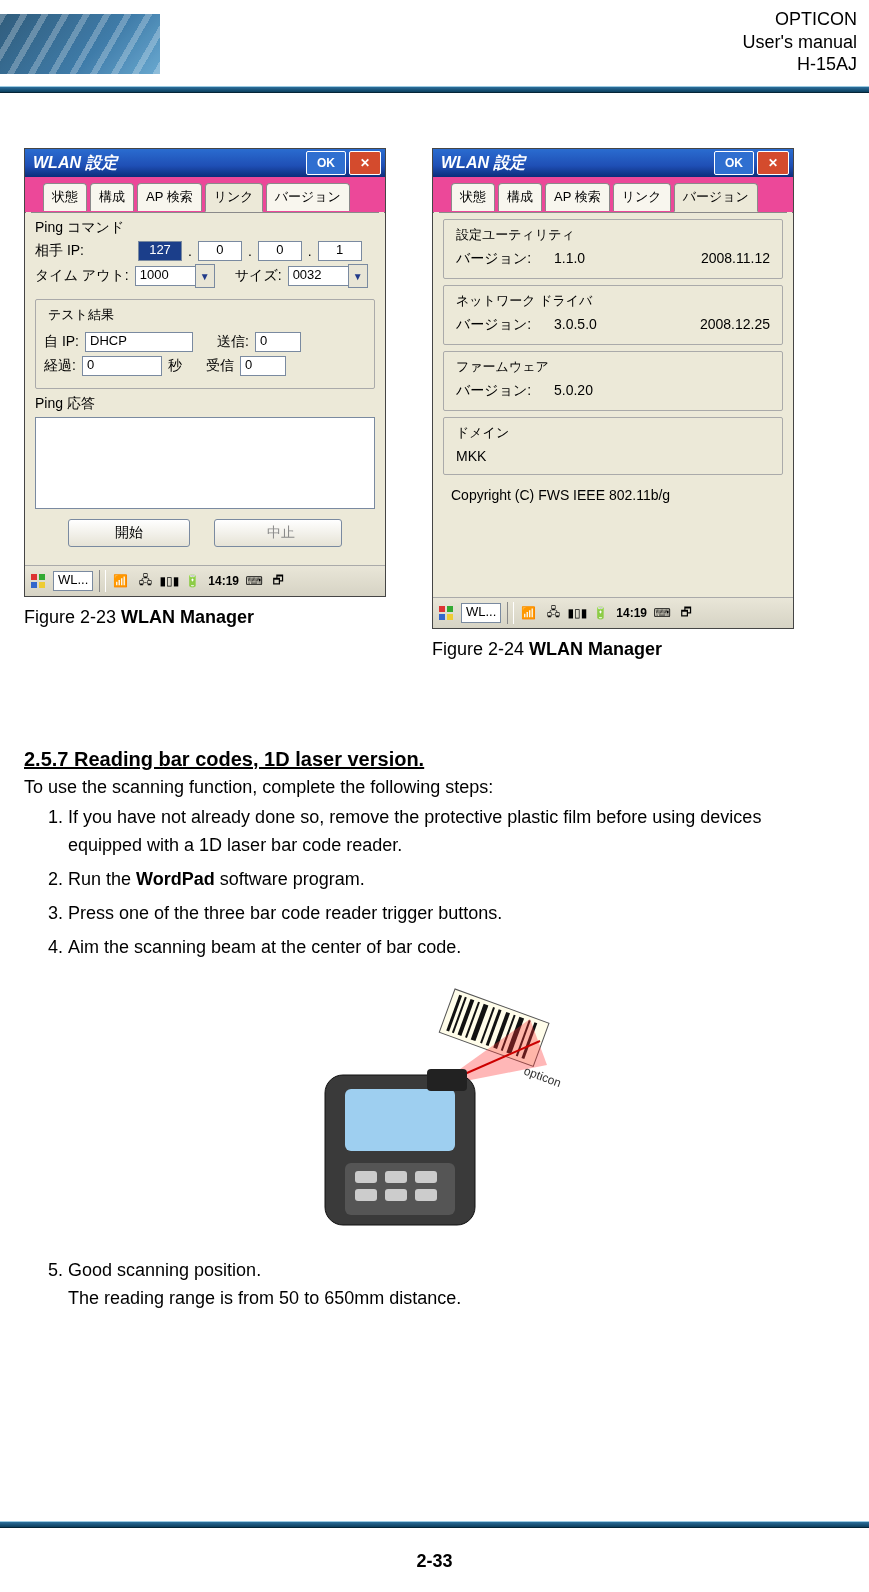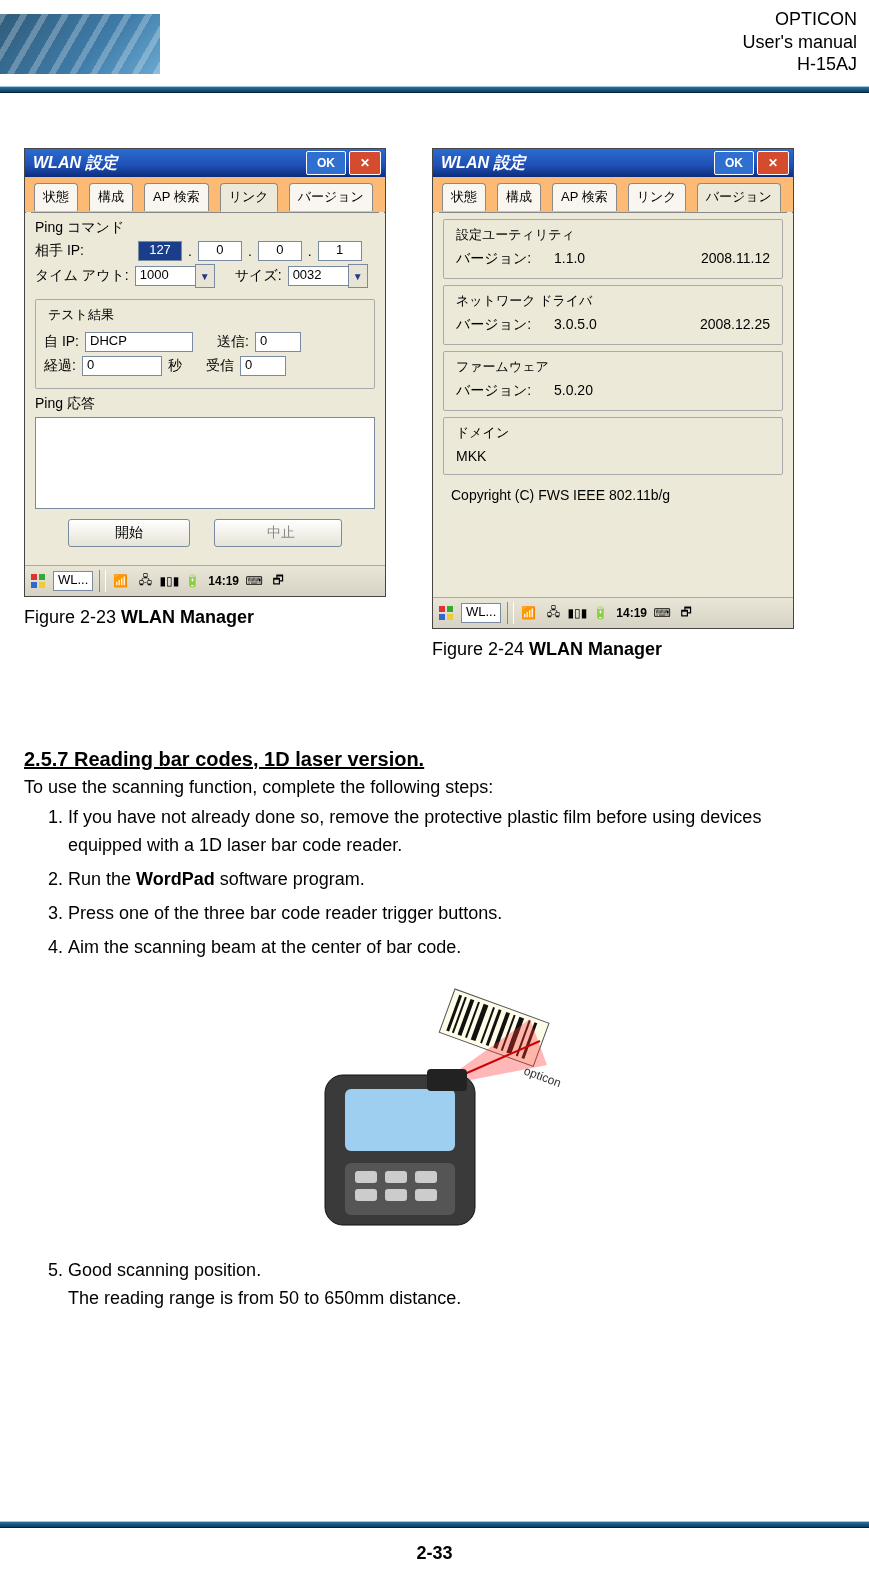--- a/index.html
+++ b/index.html
@@ -84,23 +84,23 @@
     border-radius: 2px;
     border:1px solid #fff;
     margin-left:3px;
     padding: 0 4px;
     display:flex;align-items:center;justify-content:center;
   }
   .btn-ok { background:#2f6fd0; color:#fff; width:30px;}
   .btn-close{ background:#d44b2d; color:#fff; width:22px;}
   .tabs {
     display:flex;
-    padding: 6px 6px 0 9px;
-    gap:12px;
-    background:#fdba74;
+    padding: 6px 6px 0 18px;
+    gap:4px;
+    background:#ec4899;
   }
   .tab{
     border:1px solid #8a8a8a;
     border-bottom:none;
     background:#f8f6ee;
     padding:3px 8px 4px;
     border-top-left-radius:4px;
     border-top-right-radius:4px;
     font-size:13px;
     margin-right:-1px;
@@ -183,21 +183,21 @@
   .scanner-fig{
     display:flex;justify-content:center;margin:18px 0 18px;
   }
   .footer-line{
     position:absolute;left:0;right:0;bottom:64px;height:5px;
     background: linear-gradient(#2c6f9c,#0b3f5e);
     border-top: 1px solid #9ccbe2;
     border-bottom: 1px solid #052436;
   }
   .page-num{
-    position:absolute;left:0;right:0;bottom:28px;text-align:center;font-weight:bold;
+    position:absolute;left:0;right:0;bottom:20px;text-align:center;font-weight:bold;
   }
 </style>
 </head>
 <body>
 
 <div class="page">
   <div class="header-band">
     <div class="header-left"></div>
     <div class="header-right">
       <div>OPTICON</div>

